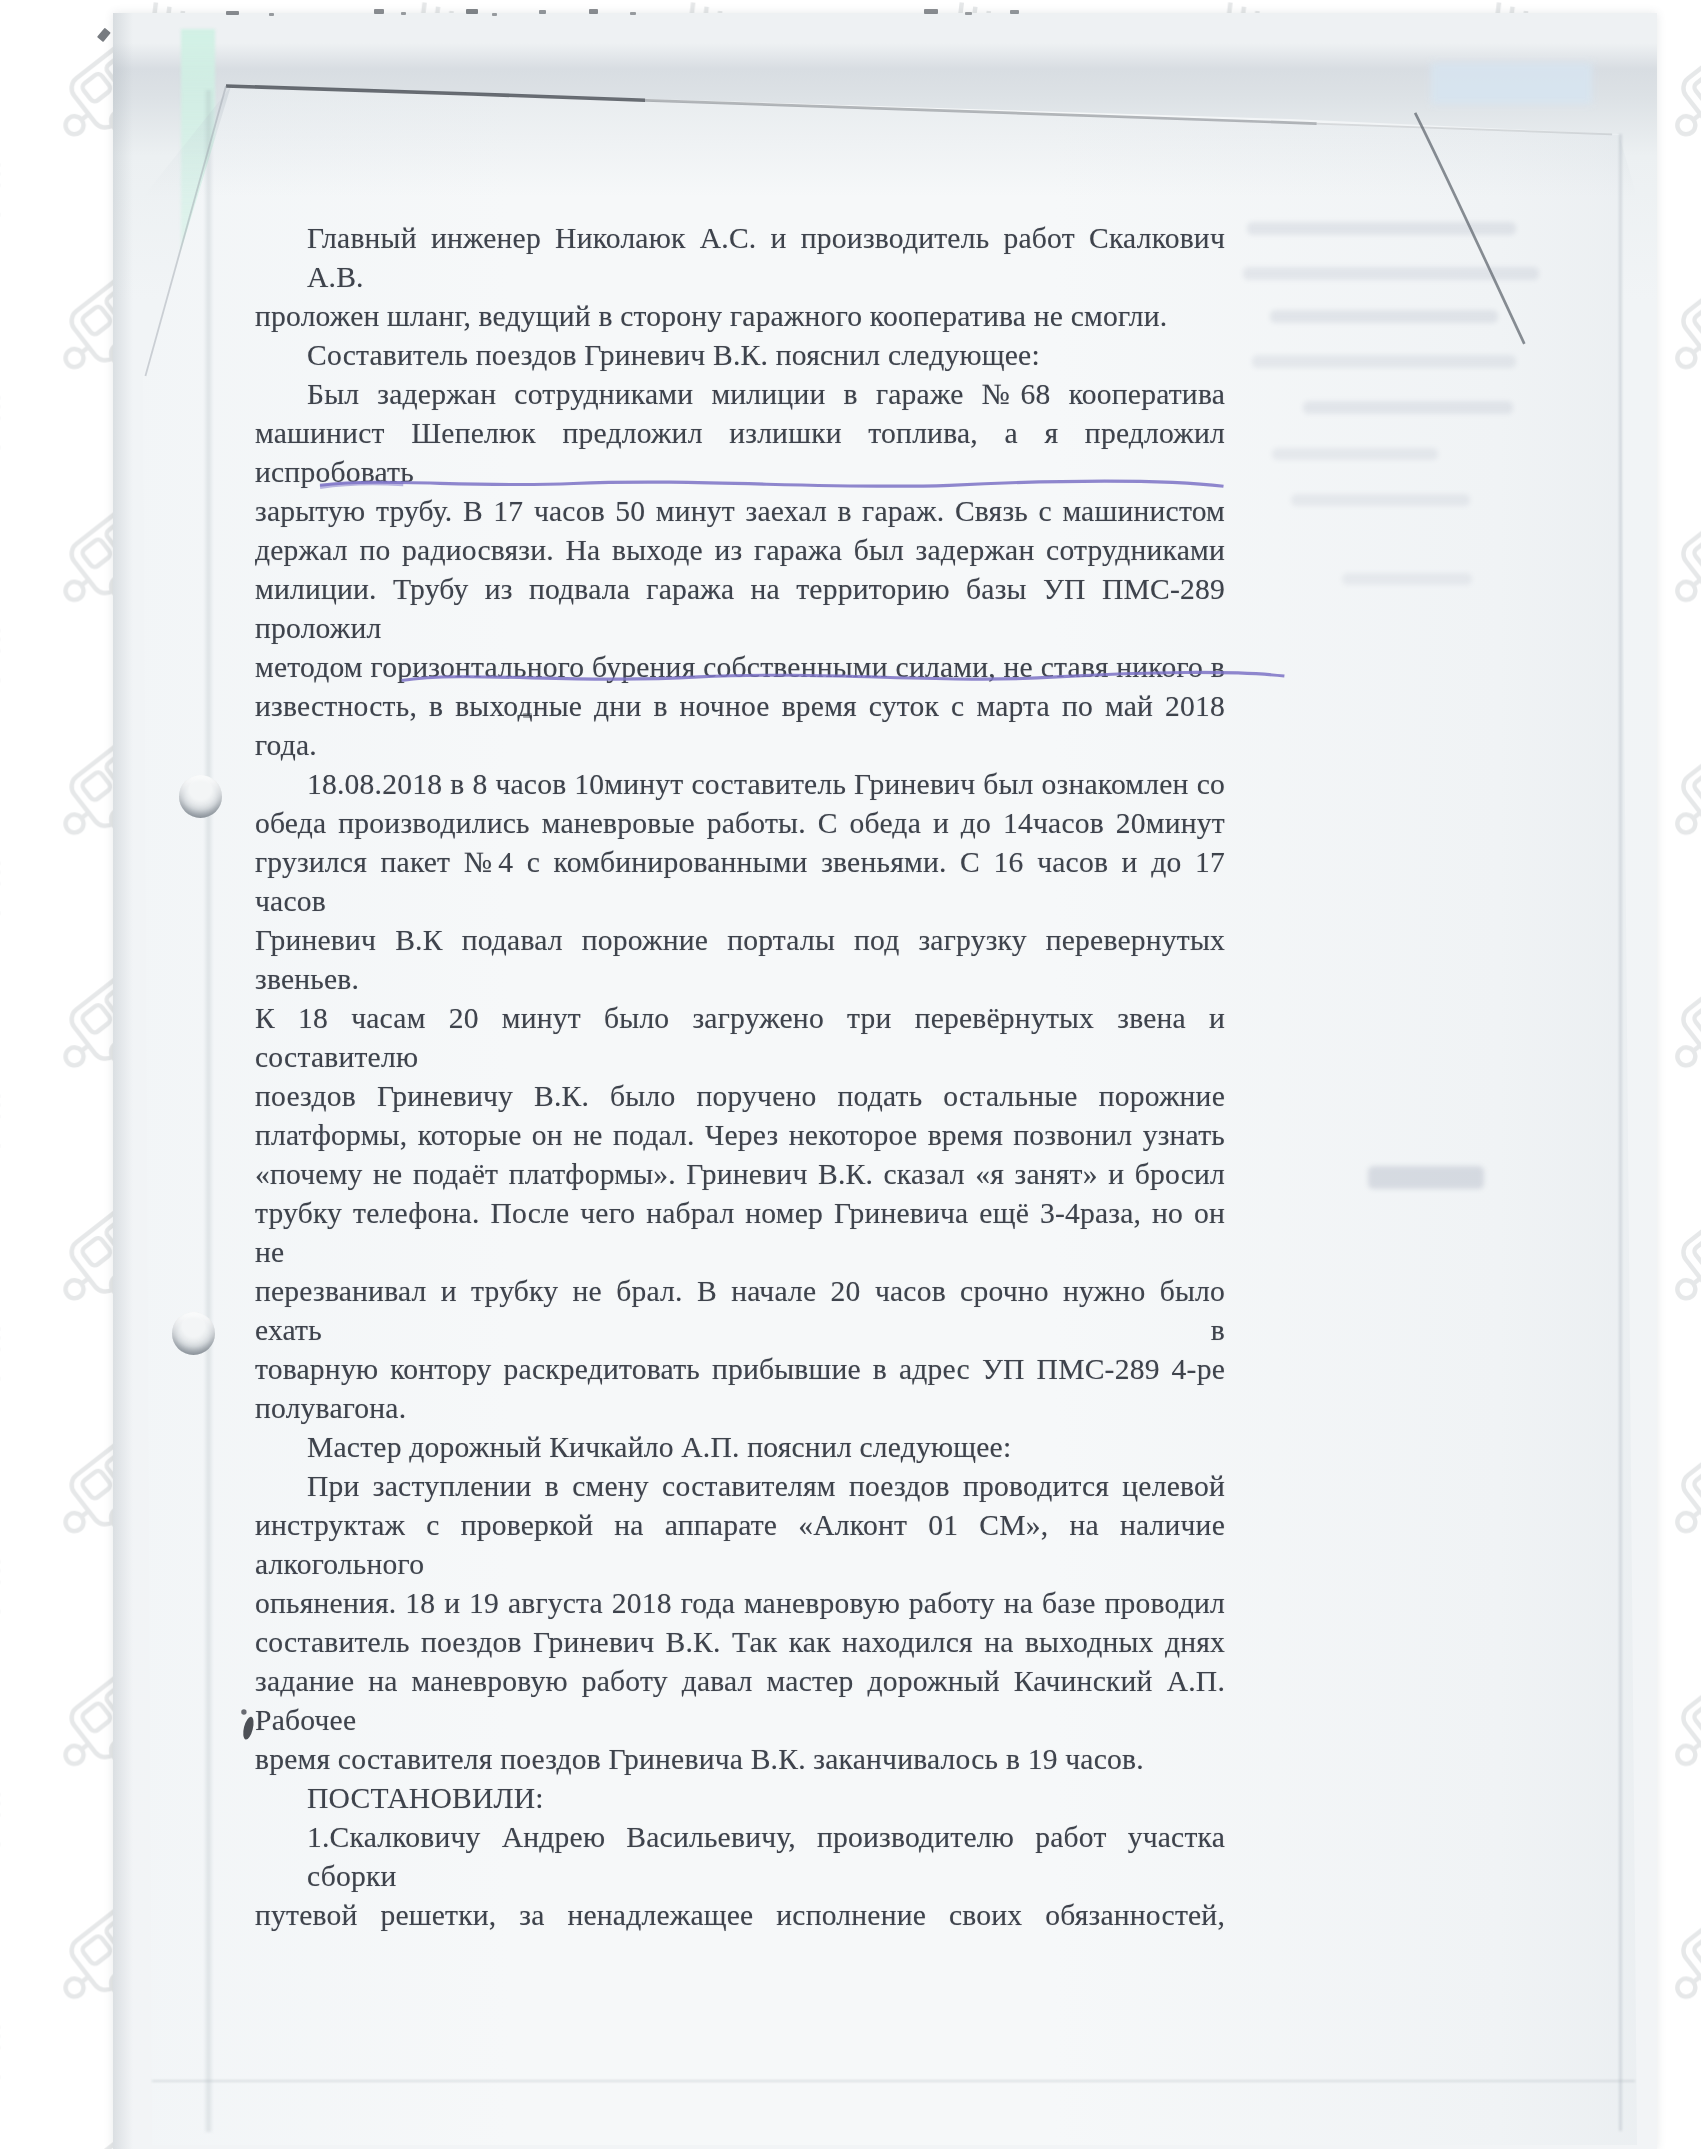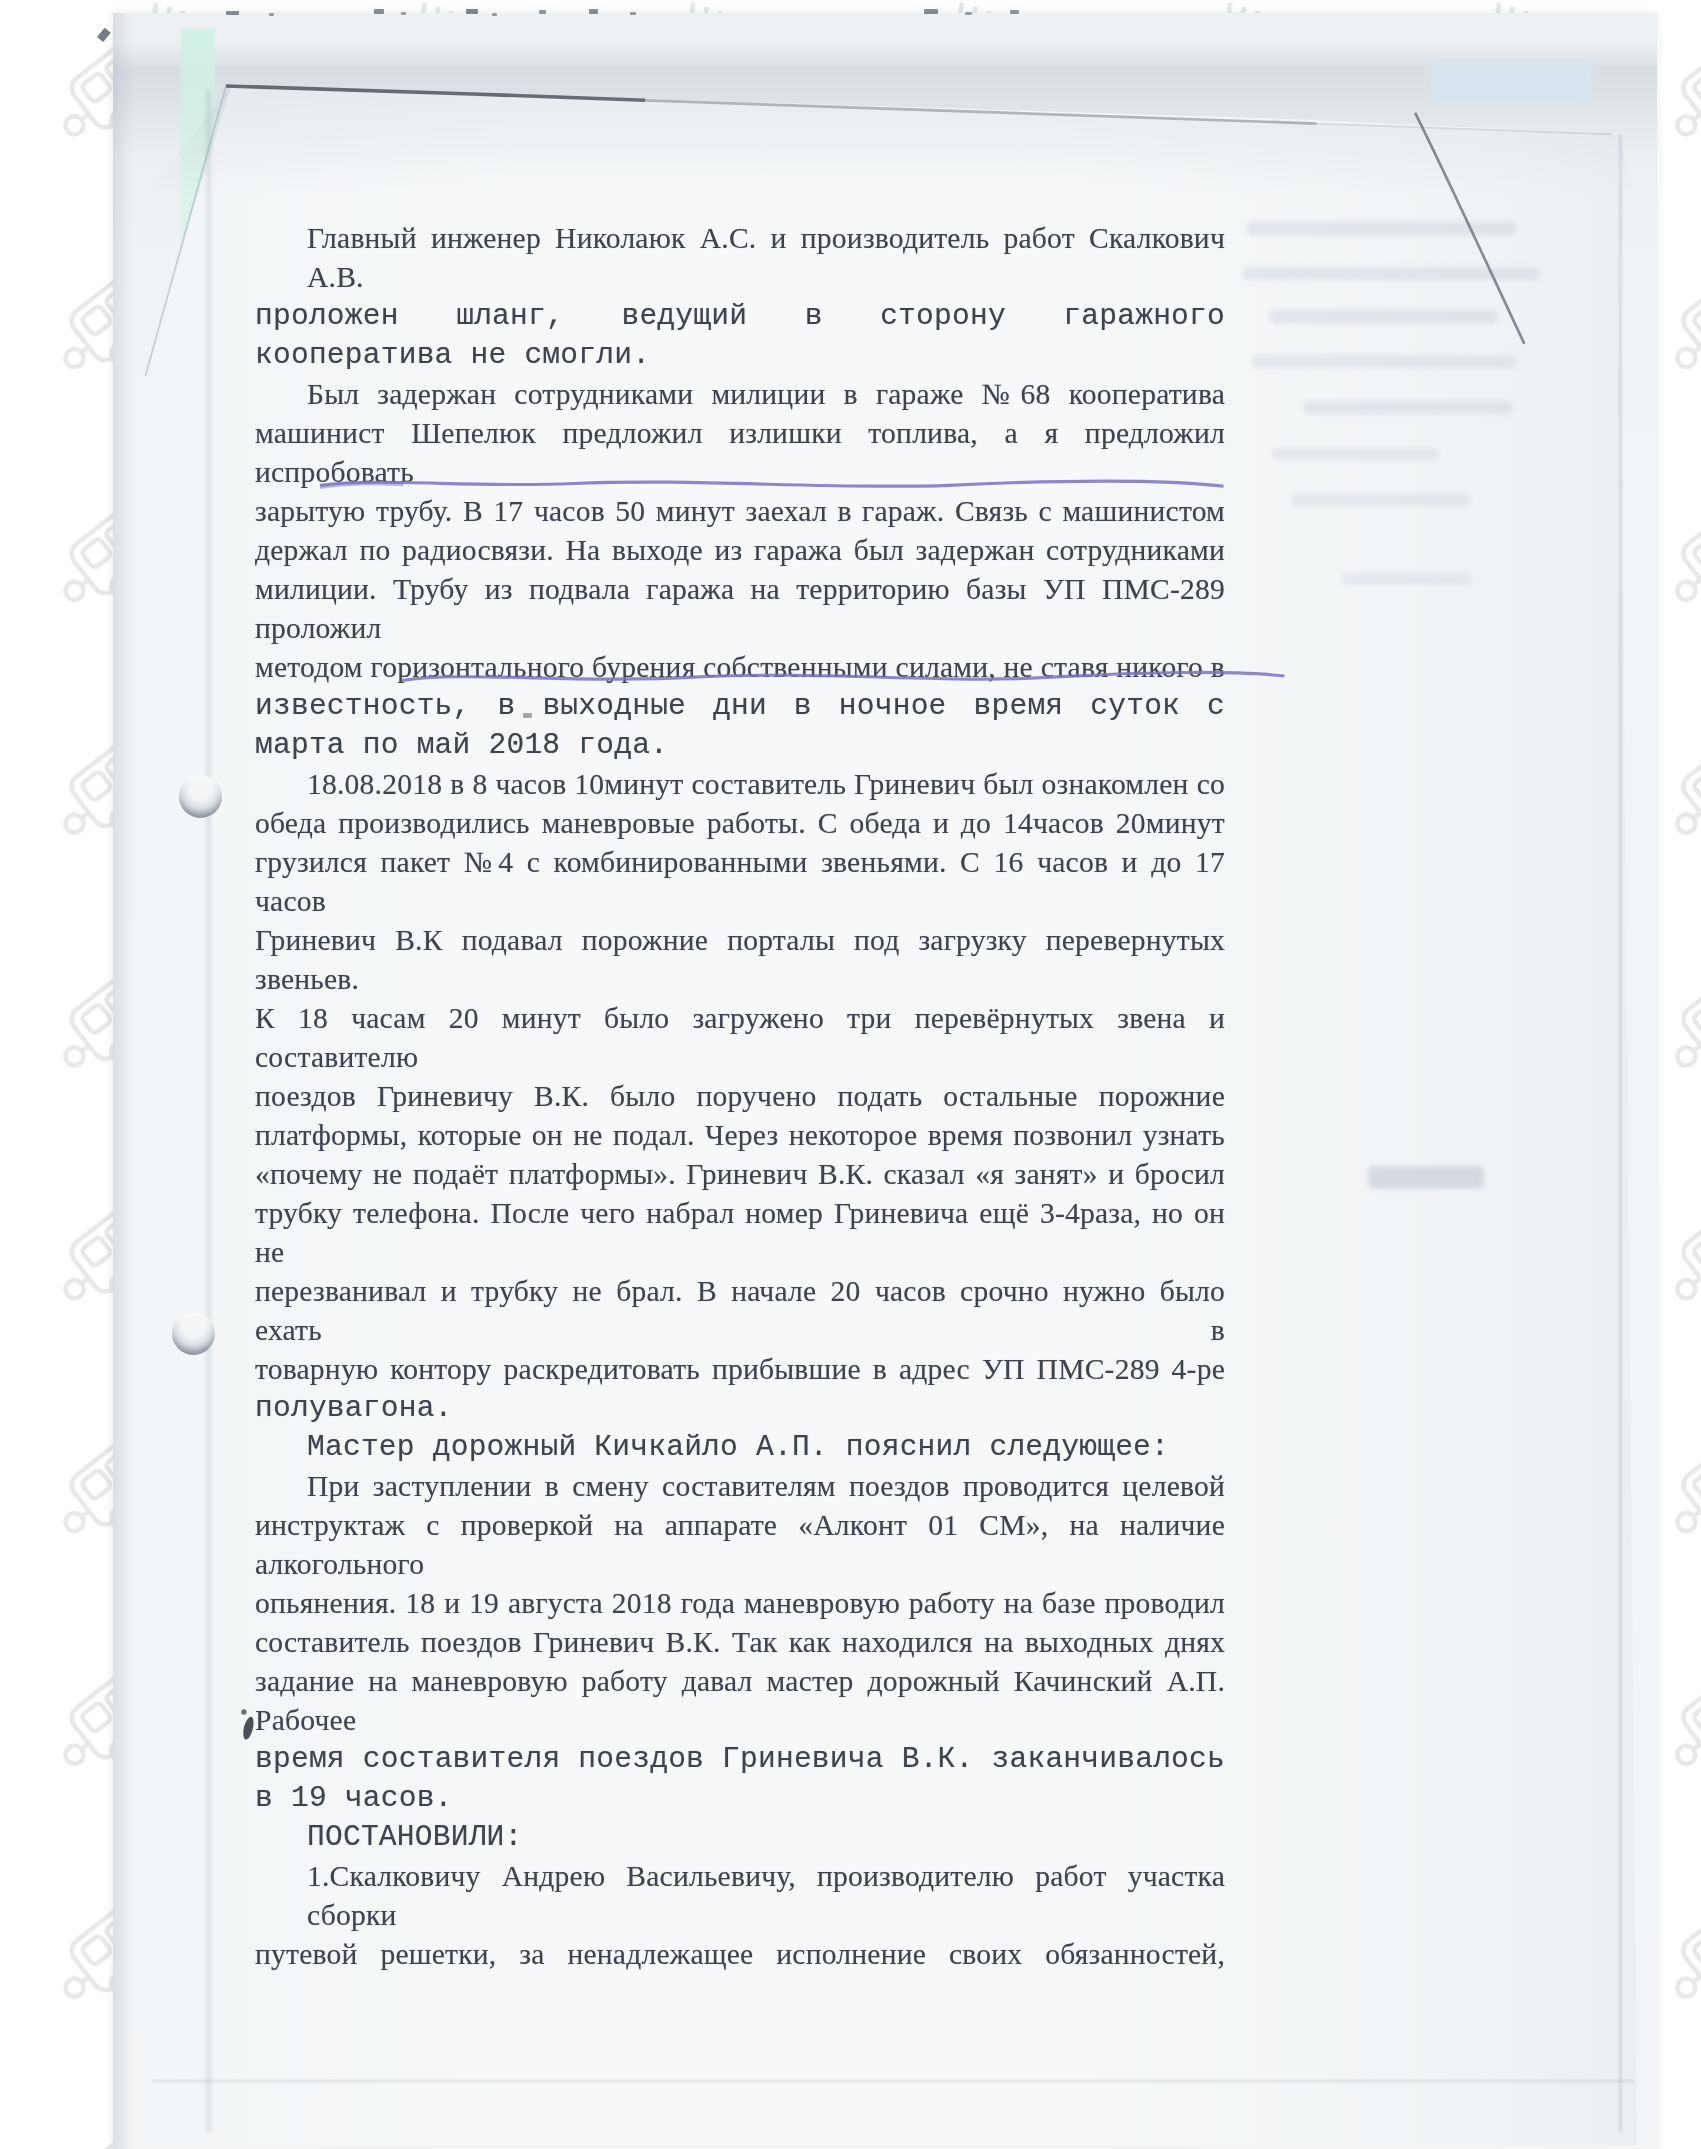--- a/index.html
+++ b/index.html
@@ -45,21 +45,21 @@
         filter:blur(0.4px);}
   .hole.h1{left:179px;top:775px;}
   .hole.h2{left:172px;top:1312px;}
 
   
   .textblock{position:absolute;left:255px;top:219px;width:970px;z-index:5;
         font-size:29.6px;line-height:39px;color:#3e434c;
         text-shadow:0 0 0.9px rgba(62,67,76,.38);letter-spacing:0.2px;}
   .line{text-align:justify;text-align-last:justify;white-space:normal;overflow:hidden;}
   .line.indent{padding-left:52px;}
-  .line.endline{text-align-last:left;font-family:Liberation Mono, monospace;}
+  .line.endline{text-align-last:left;}
 
   
   .ghost{position:absolute;z-index:2;background:#6a7590;filter:blur(2.7px);border-radius:5.4px;}
 
   
   .speck{position:absolute;background:#3d434a;z-index:6;border-radius:0.9px;}
 
   .artifacts{position:absolute;left:0;top:0;z-index:6;pointer-events:none;}
 </style>
 </head>
@@ -112,20 +112,23 @@
 
   <div class="hole h1"></div>
   <div class="hole h2"></div>
 
   <div class="textblock" id="text-block">
       <div class="para">
         <div class="line indent">Главный инженер Николаюк А.С. и производитель работ Скалкович А.В.</div>
         <div class="line endline">проложен шланг, ведущий в сторону гаражного кооператива не смогли.</div>
       </div>
       <div class="para">
+        <div class="line indent endline">Составитель поездов Гриневич В.К. пояснил следующее:</div>
+      </div>
+      <div class="para">
         <div class="line indent">Был задержан сотрудниками милиции в гараже №68 кооператива</div>
         <div class="line">машинист Шепелюк предложил излишки топлива, а я предложил испробовать</div>
         <div class="line">зарытую трубу. В 17 часов 50 минут заехал в гараж. Связь с машинистом</div>
         <div class="line">держал по радиосвязи. На выходе из гаража был задержан сотрудниками</div>
         <div class="line">милиции. Трубу из подвала гаража на территорию базы УП ПМС-289 проложил</div>
         <div class="line">методом горизонтального бурения собственными силами, не ставя никого в</div>
         <div class="line endline">известность, в выходные дни в ночное время суток с марта по май 2018 года.</div>
       </div>
       <div class="para">
         <div class="line indent">18.08.2018 в 8 часов 10минут составитель Гриневич был ознакомлен со</div>

